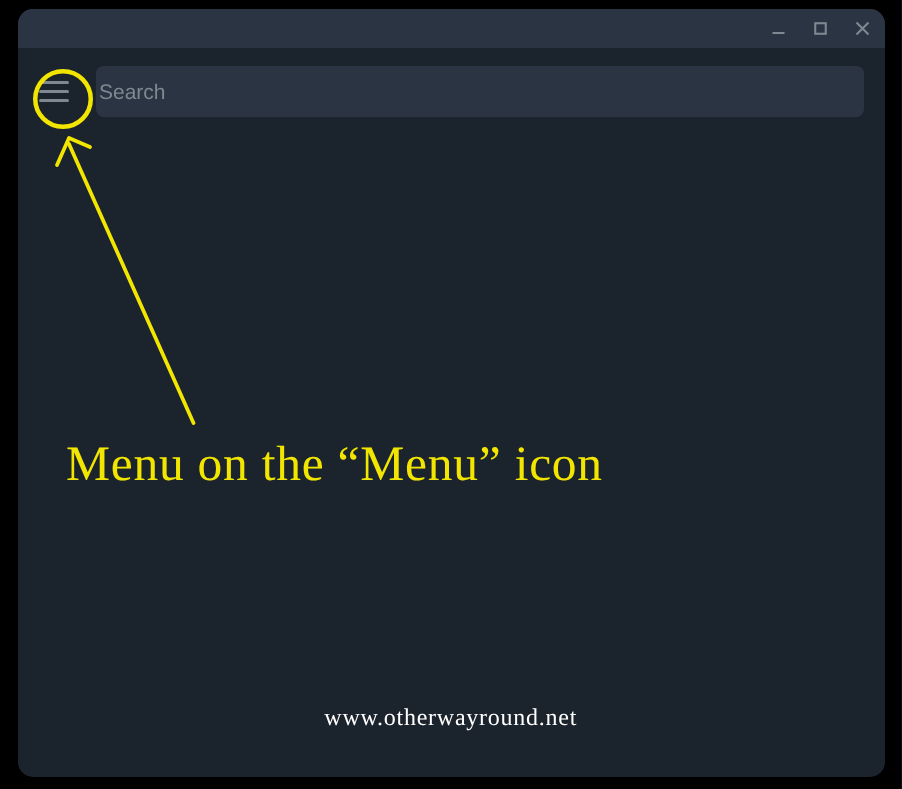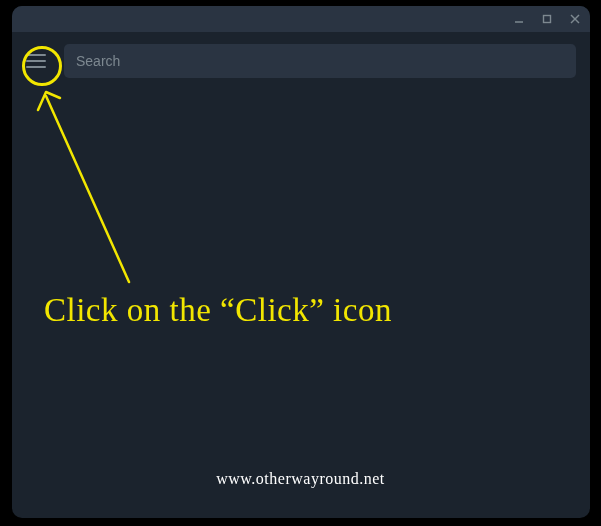--- a/index.html
+++ b/index.html
@@ -55,21 +55,21 @@
     border-radius: 4px;
   }
   .menu-btn svg { display: block; }
   .search-wrap {
     flex: 1;
     height: 34px;
     background: #2a3442;
     border-radius: 5px;
     display: flex;
     align-items: center;
-    padding: 0 12px;
+    padding: 0 2px;
   }
   .search-input {
     flex: 1;
     background: transparent;
     border: none;
     outline: none;
     color: #c7ced6;
     font-size: 14px;
   }
   .search-input::placeholder { color: #7d8890; }
@@ -157,15 +157,15 @@
 
 </div>
 
 <div class="annotation-circle"></div>
 
 <svg class="annotation-arrow" viewBox="0 0 120 210">
   <line x1="12" y1="14" x2="95" y2="200" stroke="#f2e600" stroke-width="2.5" stroke-linecap="round"></line>
   <polyline points="4,28 12,10 26,16" fill="none" stroke="#f2e600" stroke-width="2.5" stroke-linecap="round" stroke-linejoin="round"></polyline>
 </svg>
 
-<div class="annotation-text">Click on the “Click” icon</div>
+<div class="annotation-text">Menu on the “Menu” icon</div>
 
 <div class="watermark">www.otherwayround.net</div>
 
 </body></html>

